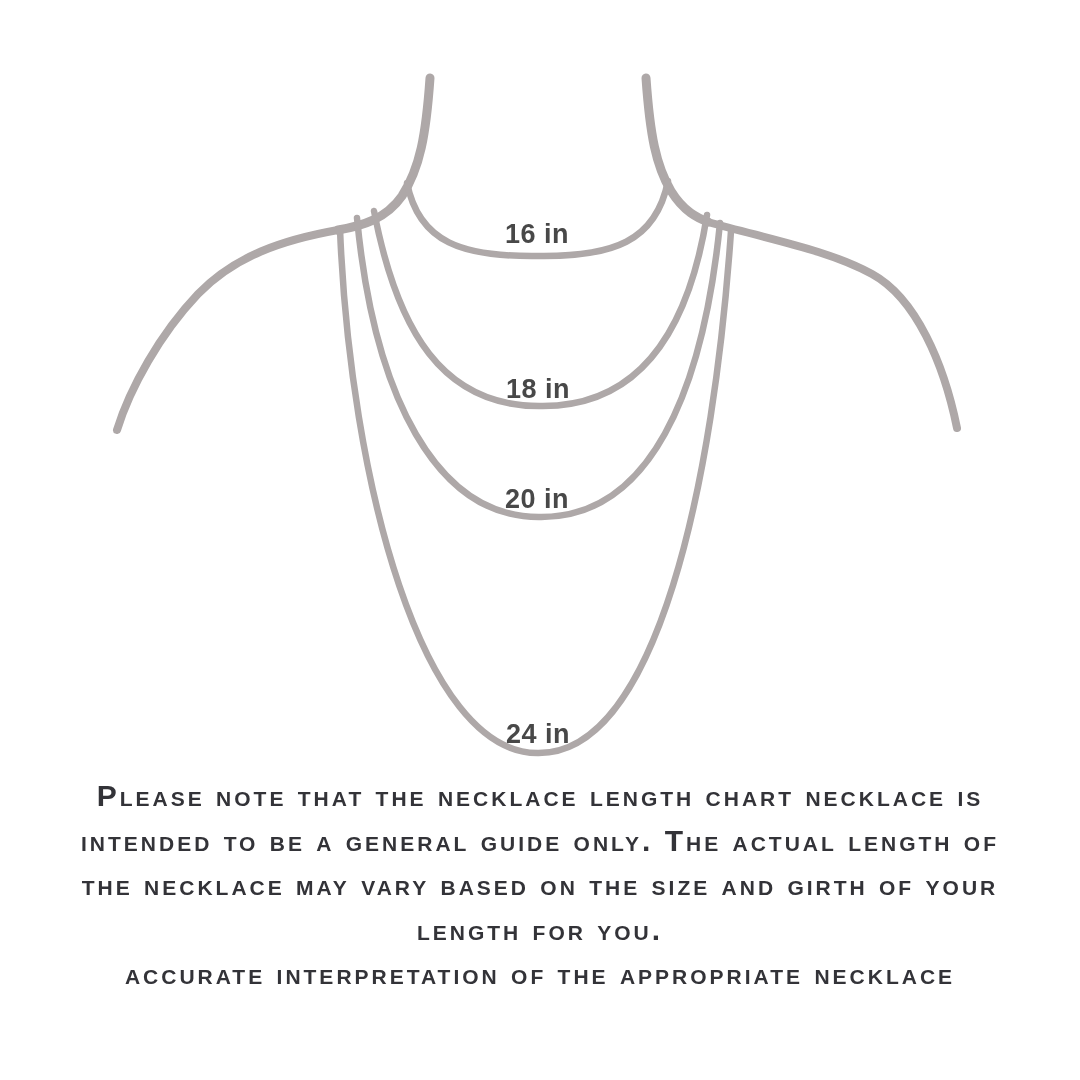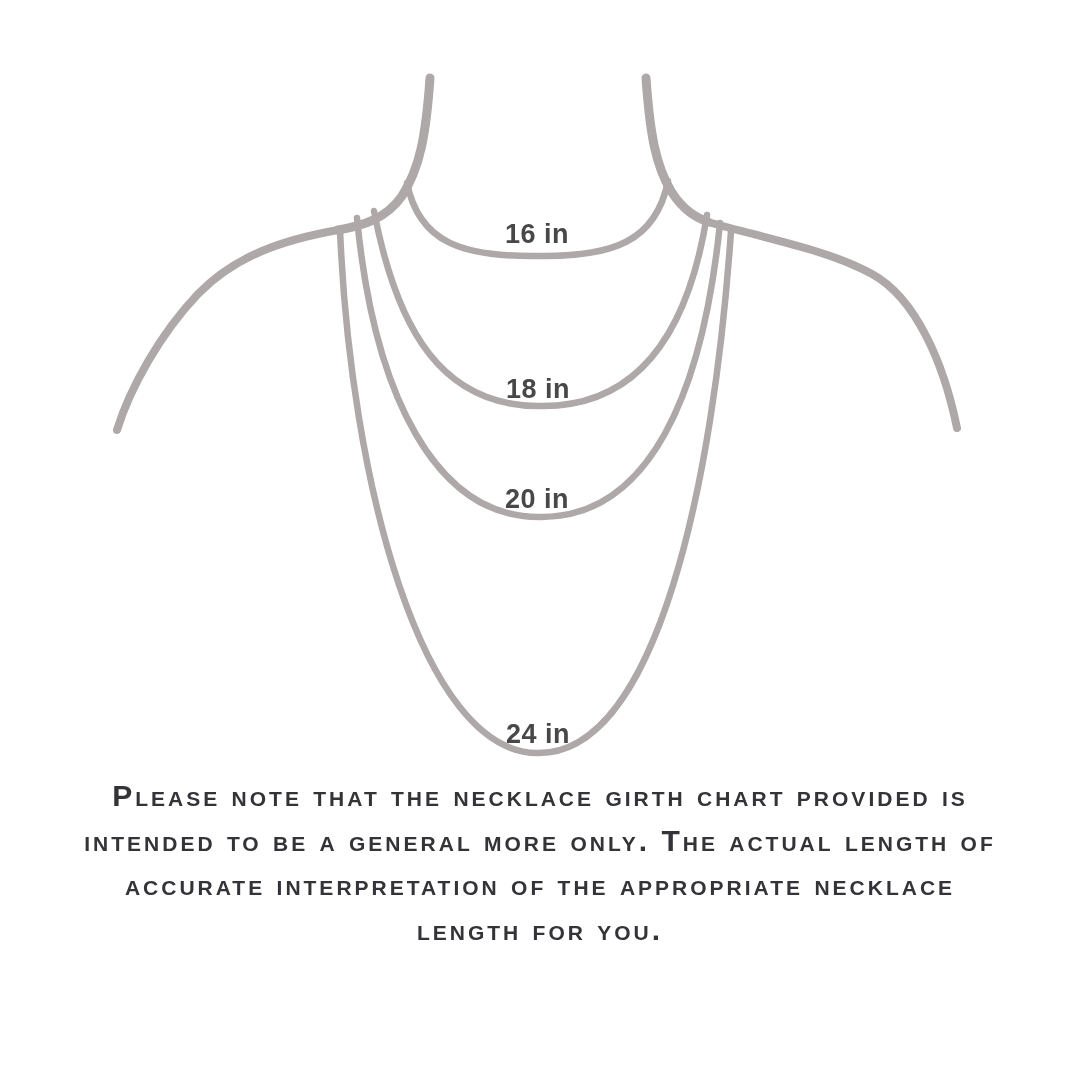--- a/index.html
+++ b/index.html
@@ -91,19 +91,20 @@
     <path class="chain-line" d="M 357,218 C 374,395 436,518 540,517 C 650,518 703,392 720,223"></path>
     <path class="chain-line" d="M 340,229 C 350,480 422,754 538,753 C 658,754 714,478 731,231"></path>
 
     <text class="len-label" x="537" y="243">16 in</text>
     <text class="len-label" x="538" y="398">18 in</text>
     <text class="len-label" x="537" y="508">20 in</text>
     <text class="len-label" x="538" y="743">24 in</text>
   </svg>
 
   <div class="disclaimer">
-    <span class="line">Please note that the necklace girth chart provided is</span>
-    <span class="line">intended to be a general more only. The actual length of</span>
+    <span class="line">Please note that the necklace length chart necklace is</span>
+    <span class="line">intended to be a general guide only. The actual length of</span>
+    <span class="line">the necklace may vary based on the size and girth of your</span>
+    <span class="line">length for you.</span>
     <span class="line">accurate interpretation of the appropriate necklace</span>
-    <span class="line">length for you.</span>
   </div>
 
 </div>
 
 </body></html>

